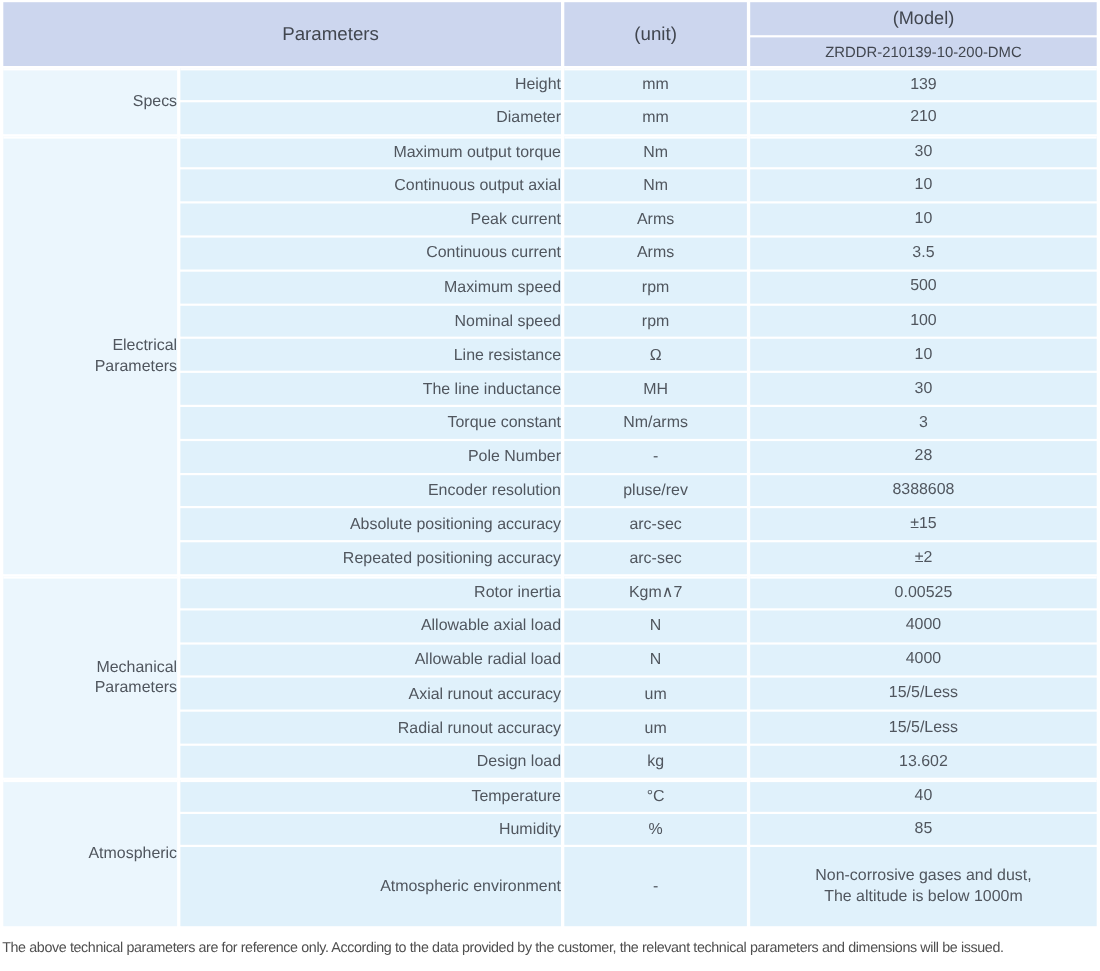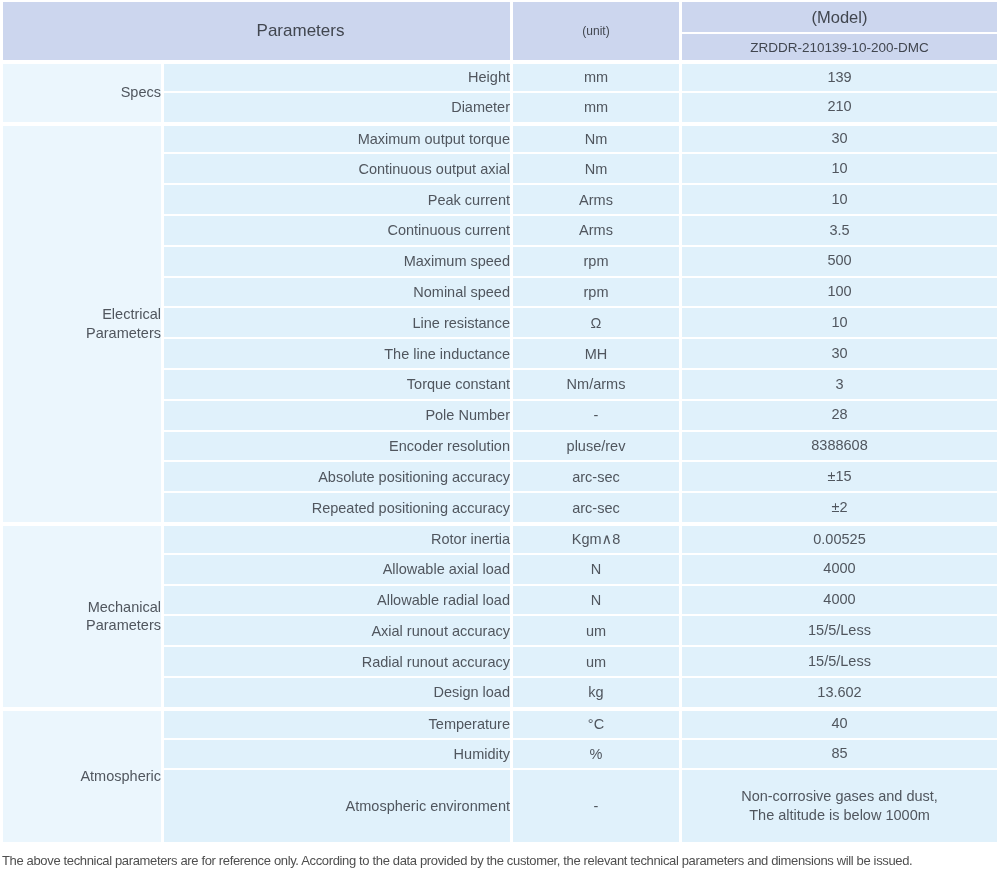--- a/index.html
+++ b/index.html
@@ -31,21 +31,21 @@
   th{
     background:var(--header-bg);
     color:var(--header-text);
     font-weight:400;
     text-align:center;
     padding:0;
   }
   tr.header-row{height:30px;}
   tr.subheader-row{height:26px;}
   th.params-h{font-size:17px;padding-left:88px;}
-  th.unit-h{font-size:12px;}
+  th.unit-h{font-size:17px;}
   th.model-h{font-size:16.5px;}
   th.model-num{font-size:13.5px;}
 
   td{
     background:var(--cell-bg);
     color:var(--body-text);
     font-size:14.5px;
     padding:0;
     vertical-align:middle;
   }
@@ -167,21 +167,21 @@
         <td class="value">±15</td>
       </tr>
       <tr>
         <td class="param">Repeated positioning accuracy</td>
         <td class="unit">arc-sec</td>
         <td class="value">±2</td>
       </tr>
       <tr class="section-start">
         <td class="section-cell" rowspan="6"><span class="section-label-text">Mechanical Parameters</span></td>
         <td class="param">Rotor inertia</td>
-        <td class="unit">Kgm∧8</td>
+        <td class="unit">Kgm∧7</td>
         <td class="value">0.00525</td>
       </tr>
       <tr>
         <td class="param">Allowable axial load</td>
         <td class="unit">N</td>
         <td class="value">4000</td>
       </tr>
       <tr>
         <td class="param">Allowable radial load</td>
         <td class="unit">N</td>

